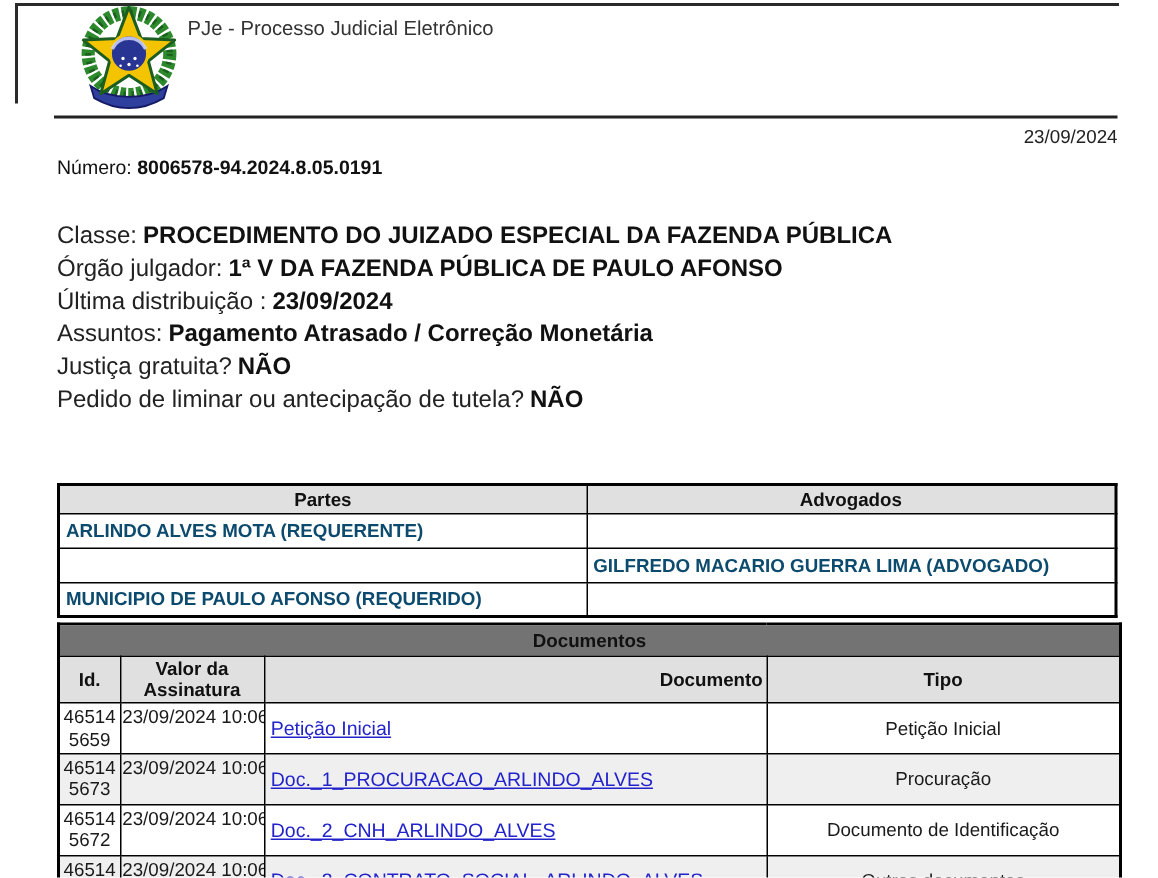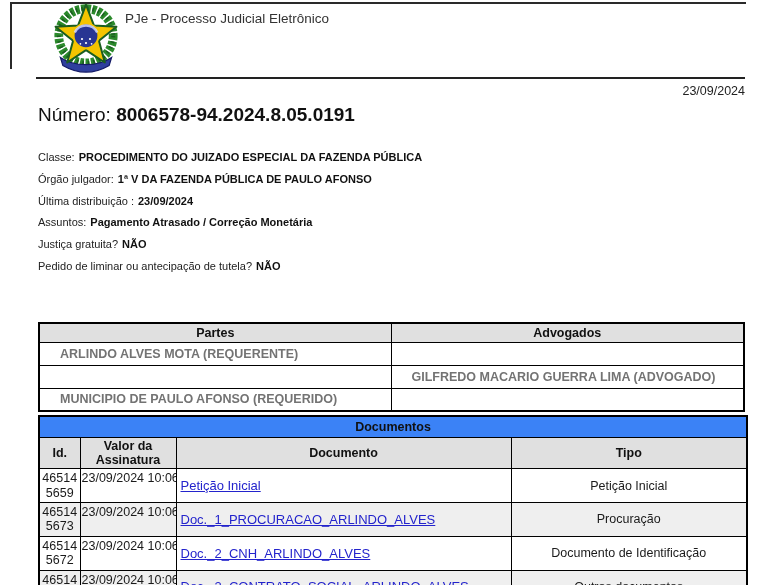--- a/index.html
+++ b/index.html
@@ -12,41 +12,41 @@
   .top-line   { position:absolute; left:10px; top:2px;  width:736px; height:2px; background:#2a2a2a; }
   .left-line  { position:absolute; left:10px; top:2px;  width:2px;  height:67px; background:#2a2a2a; }
   .hdr-divider{ position:absolute; left:36px; top:77px; width:709px; height:2px; background:#222; }
 
   
   .logo { position:absolute; left:46px; top:3px; }
   .hdr-text { position:absolute; left:125px; top:10px; font-size:13.5px; color:#333; line-height:17px; }
 
   .doc-date { position:absolute; top:84px; right:27px; font-size:12.5px; color:#222; }
 
-  .numero { position:absolute; left:38px; top:104px; font-size:19px; color:#111; }
+  .numero { position:absolute; left:38px; top:104px; font-size:13px; color:#111; }
   .numero b { font-weight:bold; }
 
   .details { position:absolute; left:38px; top:147px; width:700px; }
-  .detail-line { font-size:11px; line-height:21.8px; color:#222; white-space:nowrap; }
+  .detail-line { font-size:16px; line-height:21.8px; color:#222; white-space:nowrap; }
   .detail-line .dv { margin-left:4px; color:#111; }
 
   table { border-collapse:collapse; table-layout:fixed; border:2px solid #000; background:#fff; }
   th, td { border:1px solid #000; overflow:hidden; }
 
   
   .partes { position:absolute; left:38px; top:322px; width:707px; font-size:12.5px; }
   .partes th { height:19px; background:#e0e0e0; font-weight:bold; text-align:center; color:#111;margin-left:20px; }
-  .partes td { height:23px; font-weight:bold; text-align:left; padding:1px 20px; vertical-align:middle; color:#737373; }
+  .partes td { height:23px; font-weight:bold; text-align:left; padding:1px 4px; vertical-align:middle; color:#0c4a6e; }
 
   
   .docs { position:absolute; left:38px; top:415px; width:710px; font-size:12.5px; }
-  .docs .title-row th { height:21px; background:#3b82f6; font-weight:bold; text-align:center; color:#111; }
+  .docs .title-row th { height:21px; background:#737373; font-weight:bold; text-align:center; color:#111; }
   .docs .head-row th { height:30px; background:#e0e0e0; font-weight:bold; text-align:center;
                        line-height:1.15; padding:1px 2px; color:#111; }
-  .docs .head-row th.h-doc { text-align:center; padding-left:2px; }
+  .docs .head-row th.h-doc { text-align:right; padding-left:2px; }
   .docs td { height:28.5px; padding:2px; color:#1a1a1a; }
   .docs td.c-id   { text-align:center; line-height:1.15; vertical-align:top; padding:2px 0; word-spacing:100px; }
   .docs td.c-date { text-align:left; vertical-align:top; white-space:nowrap; padding:2px 1px; }
   .docs td.c-doc  { text-align:left; vertical-align:middle; padding-left:4px; }
   .docs td.c-tipo { text-align:center; vertical-align:middle; }
   .docs tr.alt td { background:#efefef; }
   .doclink { color:#2323cc; text-decoration:underline; font-size:13px; cursor:pointer; }
 </style>
 </head>
 <body>

